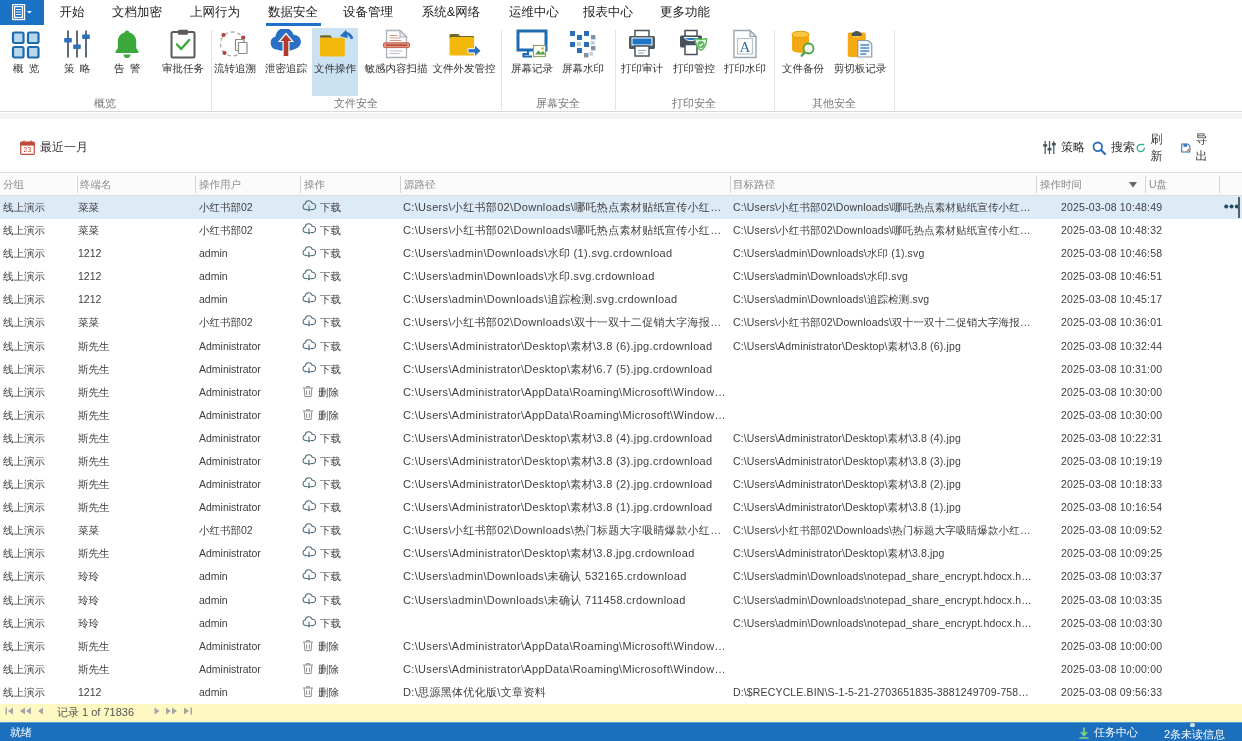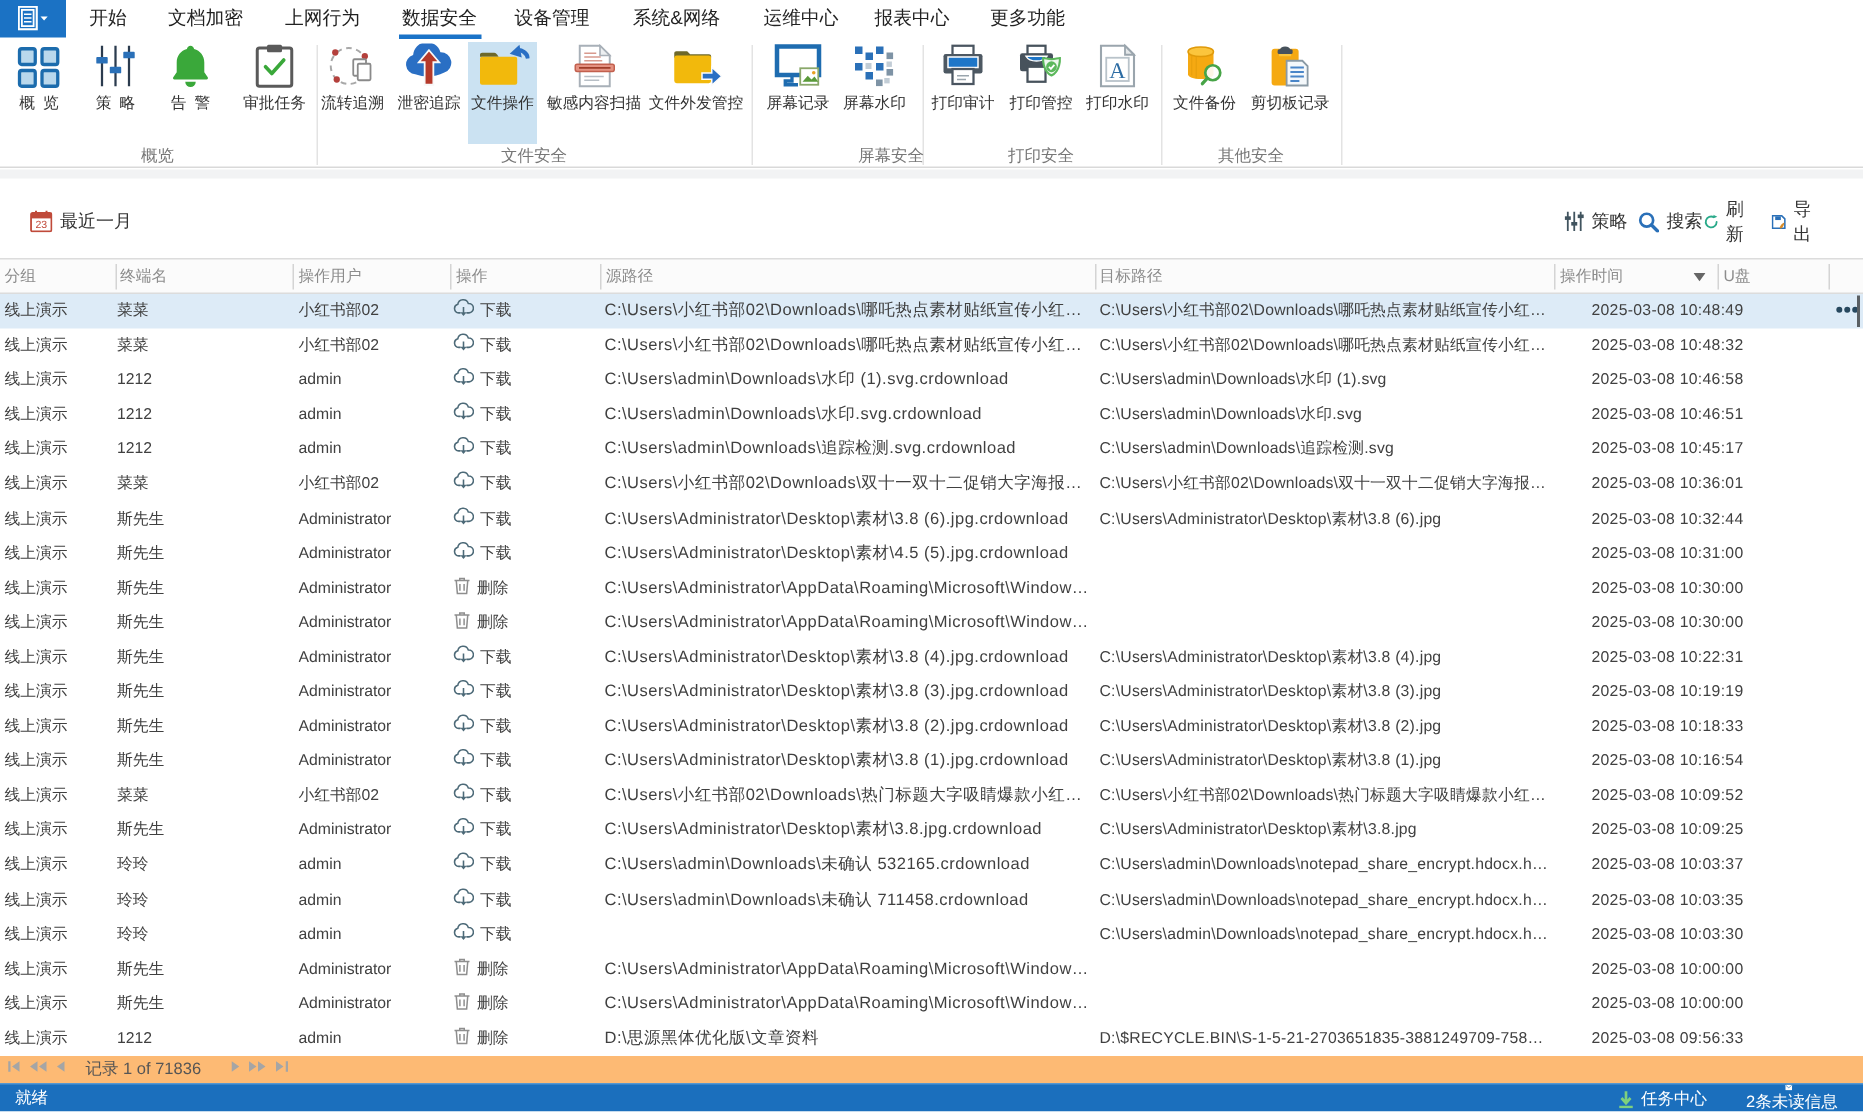--- a/index.html
+++ b/index.html
@@ -28,21 +28,21 @@
 .row.sel{background:#ddebf7;border-bottom:1px solid #cadded;}
 .c{position:absolute;top:0;height:23px;line-height:23px;font-size:10.5px;color:#404040;white-space:nowrap;overflow:hidden;text-overflow:ellipsis;}
 .c1{left:3px;width:72px;}
 .c2{left:78px;width:114px;}
 .c3{left:199px;width:98px;}
 .c4{left:302px;width:95px;}
 .c5{left:403px;width:324px;font-size:11px;letter-spacing:0.33px;}
 .c6{left:733px;width:300px;font-size:10.5px;letter-spacing:0.15px;}
 .c7{left:1037px;width:106px;letter-spacing:0.2px;margin-left:24px;}
 .c4 svg{vertical-align:-2px;margin-right:4px;}
-#pager{position:absolute;left:0;top:704px;width:1242px;height:18px;background:#fdba74;font-size:11px;color:#555;}
+#pager{position:absolute;left:0;top:704px;width:1242px;height:18px;background:#fef9c3;font-size:11px;color:#555;}
 #status{position:absolute;left:0;top:722px;width:1242px;height:19px;background:#1b6fbd;border-top:1px solid #5597d1;color:#fff;font-size:11px;}
 #status .l{position:absolute;left:10px;top:0;line-height:19px;}
 .sbr{position:absolute;top:0;height:19px;display:flex;align-items:center;}
 </style></head>
 <body>
 <div id="app">
 <div id="menubar">
   <div id="appbtn">
         <svg width="20" height="17" viewBox="0 0 20 17">
           <rect x="0.5" y="0.5" width="12" height="15" fill="none" stroke="#fff" stroke-width="1.4"></rect>
@@ -274,21 +274,21 @@
         </div>
         <div class="lb">剪切板记录</div>
       </div>
   <div class="rsep" style="left:211px;"></div>
   <div class="rsep" style="left:501px;"></div>
   <div class="rsep" style="left:615px;"></div>
   <div class="rsep" style="left:774px;"></div>
   <div class="rsep" style="left:894px;"></div>
   <div class="rg" style="left:105px;">概览</div>
   <div class="rg" style="left:356px;">文件安全</div>
-  <div class="rg" style="left:558px;margin-left:36px;">屏幕安全</div>
+  <div class="rg" style="left:558px;">屏幕安全</div>
   <div class="rg" style="left:694px;">打印安全</div>
   <div class="rg" style="left:834px;">其他安全</div>
 </div>
 <div id="ribgap"></div>
 <div id="toolbar">
   <div class="tbl" style="left:20px;">
         <svg width="15" height="15" viewBox="0 0 15 15" style="margin-right:5px;">
           <rect x="0.7" y="2" width="13.6" height="12.3" rx="1" fill="#fff" stroke="#c04a3a" stroke-width="1.2"></rect>
           <rect x="0.7" y="2" width="13.6" height="3.6" fill="#c04a3a"></rect>
           <path d="M4 0.5v2.5M11 0.5v2.5" stroke="#c04a3a" stroke-width="1.3"></path>
@@ -455,21 +455,21 @@
       </div>
 <div class="row" style="top:161.64px;">
         <div class="c c1">线上演示</div>
         <div class="c c2">斯先生</div>
         <div class="c c3">Administrator</div>
         <div class="c c4"><svg width="14" height="13" viewBox="0 0 14 13">
             <path d="M4.7 9.6H3.8A2.9 2.9 0 0 1 3.2 3.9 3.6 3.6 0 0 1 10.2 3.3 2.8 2.8 0 0 1 10.7 9.6H9.3" fill="none" stroke="#4d6a78" stroke-width="1.05" stroke-linecap="round" stroke-linejoin="round"></path>
             <path d="M7 5.6v4.9" stroke="#4d6a78" stroke-width="1.05"></path>
             <path d="M4.9 9.2L7 11.6l2.1-2.4z" fill="#4d6a78"></path>
           </svg>下载</div>
-        <div class="c c5">C:\Users\Administrator\Desktop\素材\4.5 (5).jpg.crdownload</div>
+        <div class="c c5">C:\Users\Administrator\Desktop\素材\6.7 (5).jpg.crdownload</div>
         <div class="c c7">2025-03-08 10:31:00</div>
       </div>
 <div class="row" style="top:184.73px;">
         <div class="c c1">线上演示</div>
         <div class="c c2">斯先生</div>
         <div class="c c3">Administrator</div>
         <div class="c c4"><svg width="12" height="13" viewBox="0 0 12 13">
             <path d="M1 3h10M4.5 3V1.6h3V3M2.2 3.4l.7 8.2h6.2l.7-8.2M4.6 5.4v4.4M7.4 5.4v4.4" fill="none" stroke="#8e8e8e" stroke-width="1"></path>
           </svg>删除</div>
         <div class="c c5">C:\Users\Administrator\AppData\Roaming\Microsoft\Windows\Recent\AutomaticDestinations\f01b4d95cf55d32a.automaticDestinations-ms</div>

